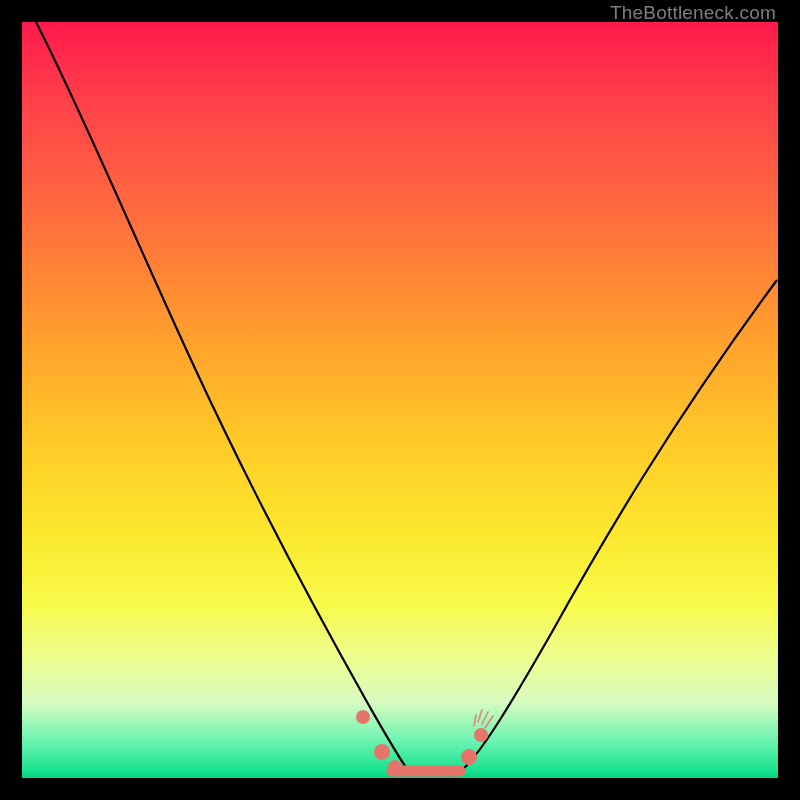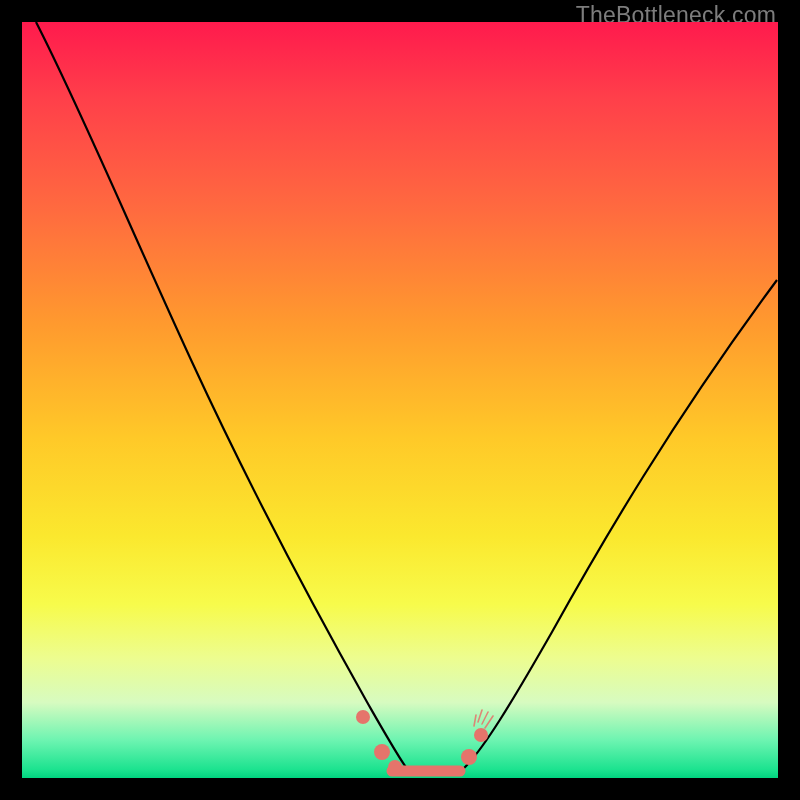--- a/index.html
+++ b/index.html
@@ -41,21 +41,21 @@
       #19e28e 99%,
       #01d480 100%
     );
     overflow: hidden;
   }
   .watermark {
     position: absolute;
     top: 2px;
     right: 24px;
     color: #7d7d7d;
-    font-size: 23px;
+    font-size: 19px;
     font-weight: 500;
     letter-spacing: 0.2px;
   }
   svg.curve {
     position: absolute;
     left: 0;
     top: 0;
     width: 756px;
     height: 756px;
     overflow: visible;

